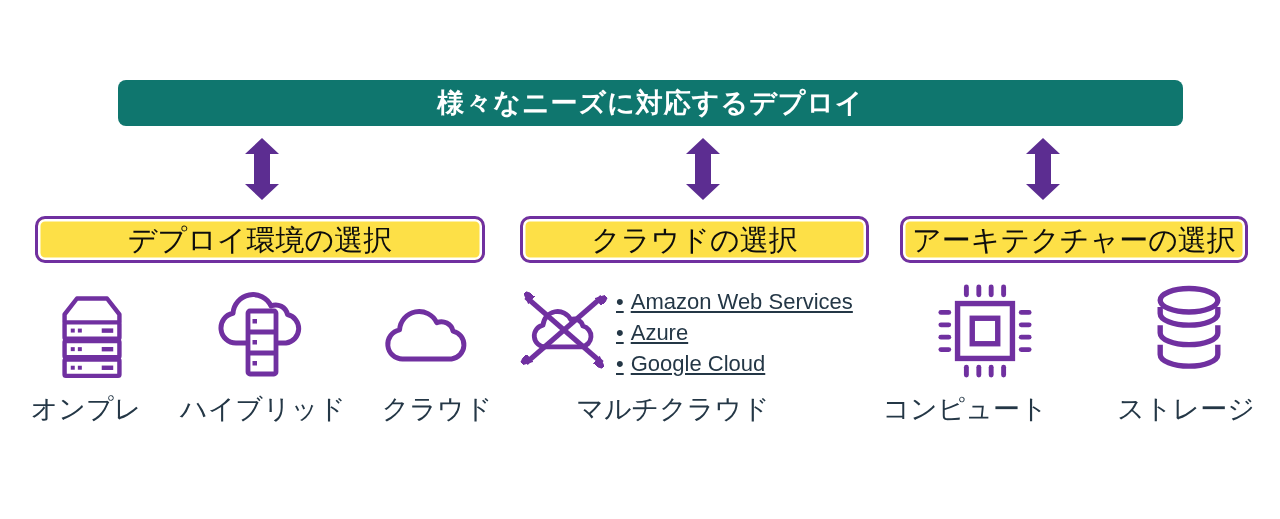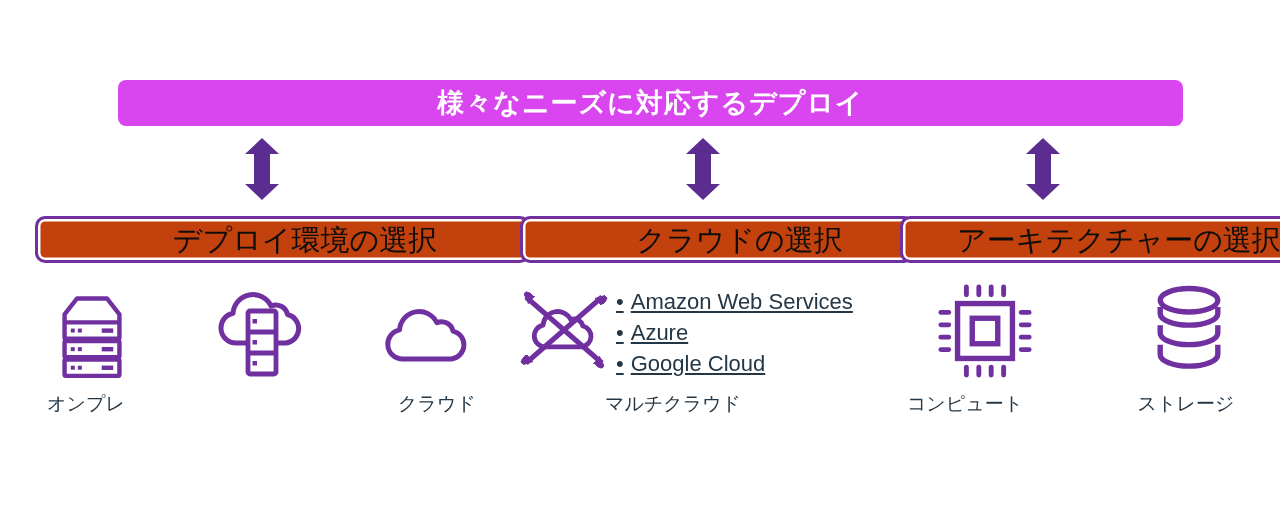--- a/index.html
+++ b/index.html
@@ -2,37 +2,37 @@
 <html><head>
 <meta charset="utf-8">
 <style>
   html,body{margin:0;padding:0;background:#fff;}
   .canvas{
     position:relative;width:1280px;height:519px;background:#ffffff;overflow:hidden;
     font-family:"Liberation Sans",sans-serif;
   }
   .title-banner{
     position:absolute;left:118px;top:80px;width:1065px;height:46px;
-    background:#d946ef;border-radius:8px;color:#ffffff;
+    background:#0f766e;border-radius:8px;color:#ffffff;
     font-size:27px;font-weight:700;text-align:center;line-height:47px;
     letter-spacing:1px;white-space:nowrap;
   }
   .v-arrow{position:absolute;top:138px;width:36px;height:62px;}
   .cat-box{
     position:absolute;top:216px;height:41px;
-    background:#c2410c;border:3px solid #7030A0;border-radius:10px;
+    background:#fde047;border:3px solid #7030A0;border-radius:10px;
     box-shadow:inset 0 0 0 2.5px #ffffff;
-    color:#0d0d0d;font-size:29px;text-align:center;line-height:42px;white-space:nowrap;padding-left:45px;
+    color:#0d0d0d;font-size:29px;text-align:center;line-height:42px;white-space:nowrap;
   }
   .box-1{left:35px;width:444px;}
   .box-2{left:520px;width:343px;}
   .box-3{left:900px;width:342px;}
   .icon{position:absolute;}
   .item-label{
-    position:absolute;top:391px;height:36px;color:#243746;font-size:19px;
+    position:absolute;top:391px;height:36px;color:#243746;font-size:27px;
     text-align:center;white-space:nowrap;
   }
   .bullet-list{
     position:absolute;left:616px;top:286px;width:270px;
     color:#243746;font-size:22px;line-height:31px;text-decoration:underline;
   }
   .bullet-line{white-space:nowrap;}
   .bullet-marker{margin-right:7px;}
 </style>
 </head>
@@ -140,18 +140,19 @@
   <svg class="icon" style="left:1147px;top:284px;" width="84" height="94" viewBox="0 0 86 96">
     <g fill="none" stroke="#7030A0" stroke-width="5.5">
       <ellipse cx="43" cy="16.5" rx="29.5" ry="12"></ellipse>
       <path d="M13.5 23.5 v6.5 a29.5 12 0 0 0 59 0 v-6.5"></path>
       <path d="M13.5 42 v8 a29.5 12 0 0 0 59 0 v-8"></path>
       <path d="M13.5 62 v10 a29.5 12 0 0 0 59 0 v-10"></path>
     </g>
   </svg>
 
   <div class="item-label" style="left:30px;width:112px;">オンプレ</div>
+  <div class="item-label" style="left:178px;width:170px;">ハイブリッド</div>
   <div class="item-label" style="left:375px;width:124px;">クラウド</div>
   <div class="item-label" style="left:566px;width:214px;">マルチクラウド</div>
   <div class="item-label" style="left:878px;width:174px;">コンピュート</div>
   <div class="item-label" style="left:1110px;width:152px;">ストレージ</div>
 
 </div>
 
 </body></html>

